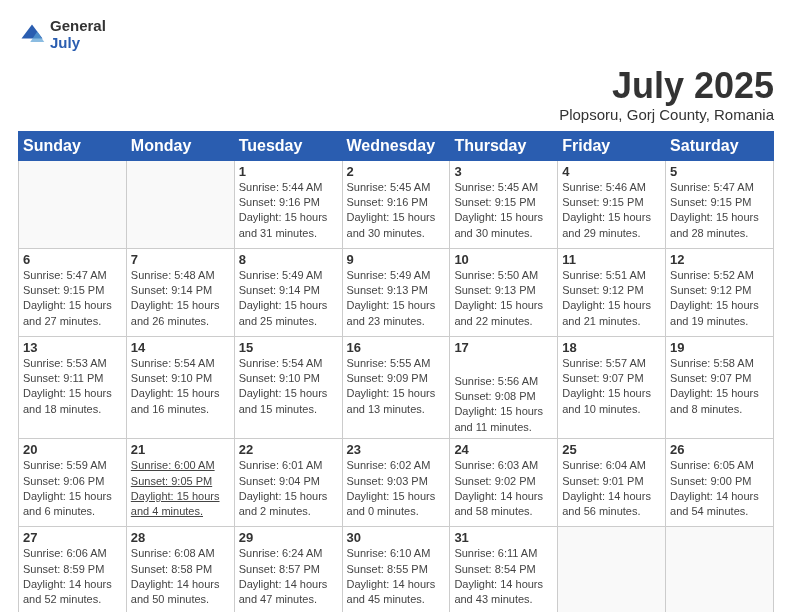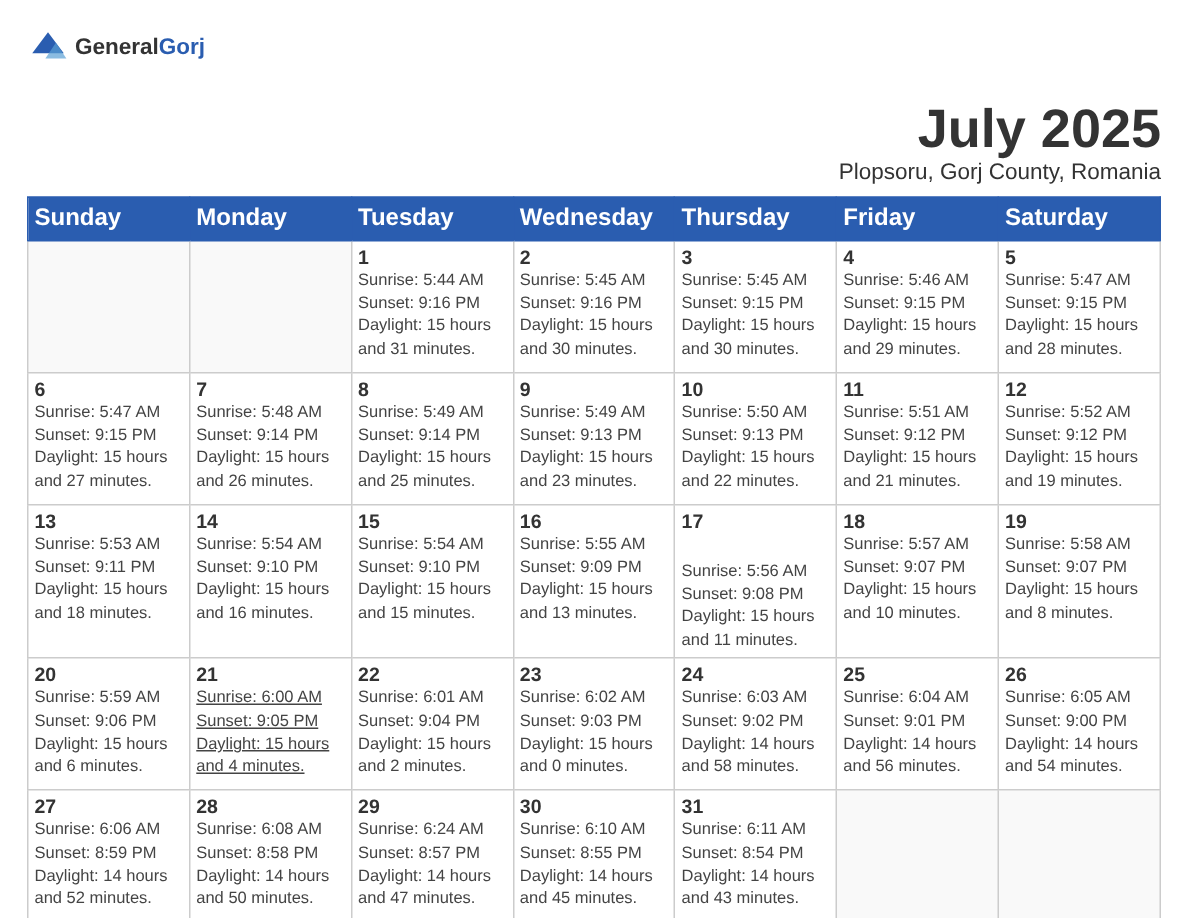--- a/index.html
+++ b/index.html
@@ -23,21 +23,21 @@
       justify-content: space-between;
       margin-bottom: 8px;
     }
     .logo {
       display: flex;
       align-items: center;
       gap: 4px;
     }
     .logo-text {
       display: flex;
-      flex-direction: row;
+      flex-direction: column;
       line-height: 1.1;
     }
     .logo-general {
       font-size: 15px;
       font-weight: bold;
       color: #333;
     }
     .logo-blue {
       font-size: 15px;
       font-weight: bold;
@@ -107,21 +107,21 @@
 
 <div class="page">
   <div class="header">
     <div class="logo">
       <svg class="logo-icon" viewBox="0 0 32 32">
         <polygon points="16,4 28,20 4,20" fill="#2a5db0"></polygon>
         <polygon points="22,12 30,24 14,24" fill="#5a9fd4" opacity="0.7"></polygon>
       </svg>
       <div class="logo-text">
         <span class="logo-general">General</span>
-        <span class="logo-blue">Gorj</span>
+        <span class="logo-blue">July</span>
       </div>
     </div>
     <div class="title-block">
       <div class="main-title">July 2025</div>
       <div class="subtitle">Plopsoru, Gorj County, Romania</div>
     </div>
   </div>
 
   <table class="calendar">
     <thead>

